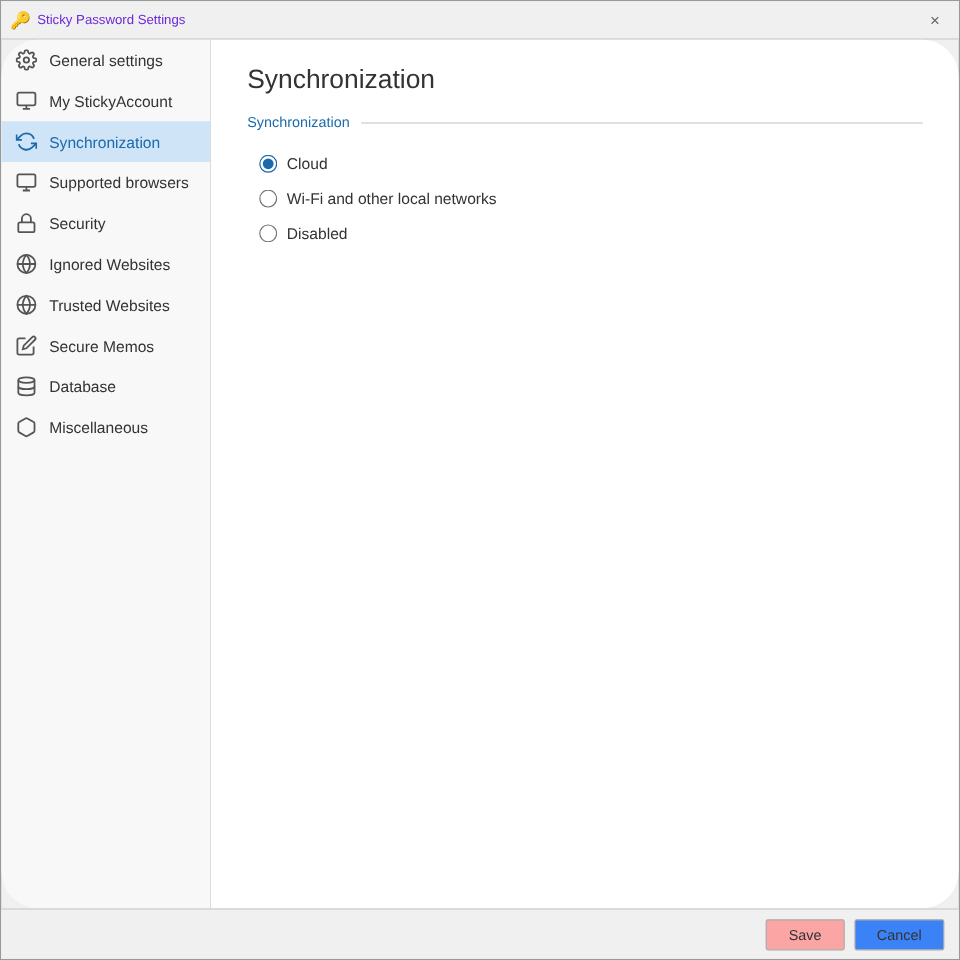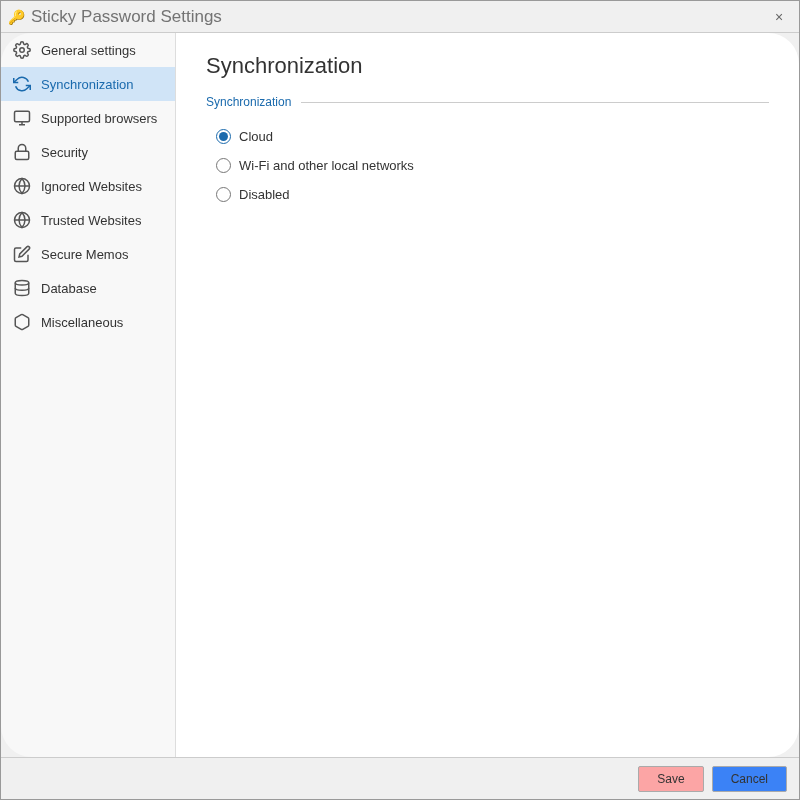--- a/index.html
+++ b/index.html
@@ -32,22 +32,22 @@
       width: 16px;
       height: 16px;
       margin-right: 6px;
       display: flex;
       align-items: center;
       justify-content: center;
       font-size: 14px;
     }
     .title-bar-text {
       flex: 1;
-      font-size: 17px;
-      color: #737373;
+      font-size: 11px;
+      color: #6d28d9;
     }
     .title-bar-close {
       width: 24px;
       height: 24px;
       display: flex;
       align-items: center;
       justify-content: center;
       cursor: pointer;
       border: 1px solid transparent;
       font-size: 14px;
@@ -186,20 +186,30 @@
     <div class="sidebar">
 
     <div class="sidebar-item">
           <div class="sidebar-icon">
             <svg width="18" height="18" viewBox="0 0 24 24" fill="none" stroke="#555" stroke-width="2">
               <circle cx="12" cy="12" r="3"></circle>
               <path d="M19.4 15a1.65 1.65 0 0 0 .33 1.82l.06.06a2 2 0 0 1-2.83 2.83l-.06-.06a1.65 1.65 0 0 0-1.82-.33 1.65 1.65 0 0 0-1 1.51V21a2 2 0 0 1-4 0v-.09A1.65 1.65 0 0 0 9 19.4a1.65 1.65 0 0 0-1.82.33l-.06.06a2 2 0 0 1-2.83-2.83l.06-.06A1.65 1.65 0 0 0 4.68 15a1.65 1.65 0 0 0-1.51-1H3a2 2 0 0 1 0-4h.09A1.65 1.65 0 0 0 4.6 9a1.65 1.65 0 0 0-.33-1.82l-.06-.06a2 2 0 0 1 2.83-2.83l.06.06A1.65 1.65 0 0 0 9 4.68a1.65 1.65 0 0 0 1-1.51V3a2 2 0 0 1 4 0v.09a1.65 1.65 0 0 0 1 1.51 1.65 1.65 0 0 0 1.82-.33l.06-.06a2 2 0 0 1 2.83 2.83l-.06.06A1.65 1.65 0 0 0 19.4 9a1.65 1.65 0 0 0 1.51 1H21a2 2 0 0 1 0 4h-.09a1.65 1.65 0 0 0-1.51 1z"></path>
             </svg>
           </div>
           <span class="sidebar-label">General settings</span>
+        </div>
+        <div class="sidebar-item">
+          <div class="sidebar-icon">
+            <svg width="18" height="18" viewBox="0 0 24 24" fill="none" stroke="#555" stroke-width="2">
+              <rect x="2" y="3" width="20" height="14" rx="2"></rect>
+              <line x1="8" y1="21" x2="16" y2="21"></line>
+              <line x1="12" y1="17" x2="12" y2="21"></line>
+            </svg>
+          </div>
+          <span class="sidebar-label">My StickyAccount</span>
         </div>
         <div class="sidebar-item active">
           <div class="sidebar-icon">
             <svg width="18" height="18" viewBox="0 0 24 24" fill="none" stroke="#1a6aad" stroke-width="2">
               <polyline points="1 4 1 10 7 10"></polyline>
               <polyline points="23 20 23 14 17 14"></polyline>
               <path d="M20.49 9A9 9 0 0 0 5.64 5.64L1 10m22 4l-4.64 4.36A9 9 0 0 1 3.51 15"></path>
             </svg>
           </div>
           <span class="sidebar-label">Synchronization</span>

